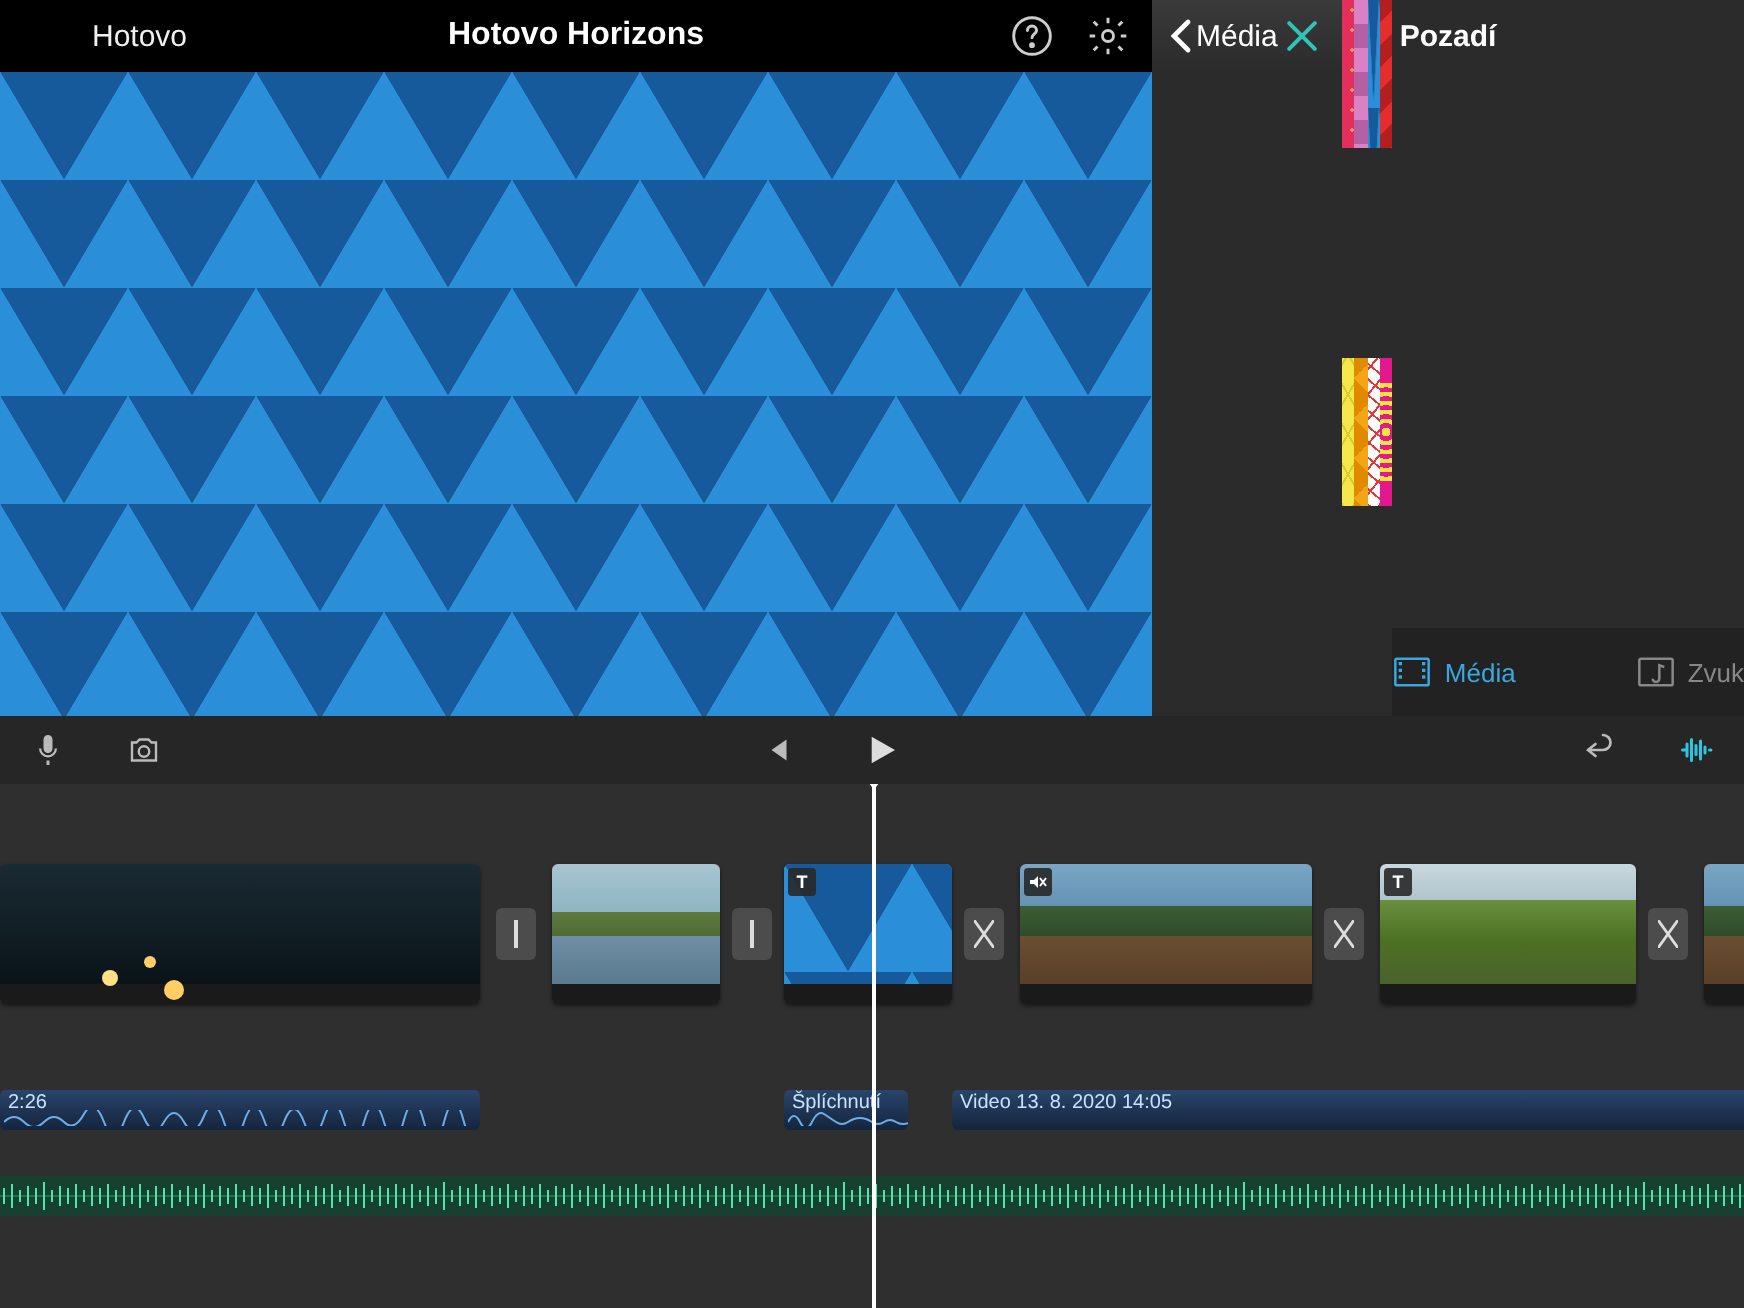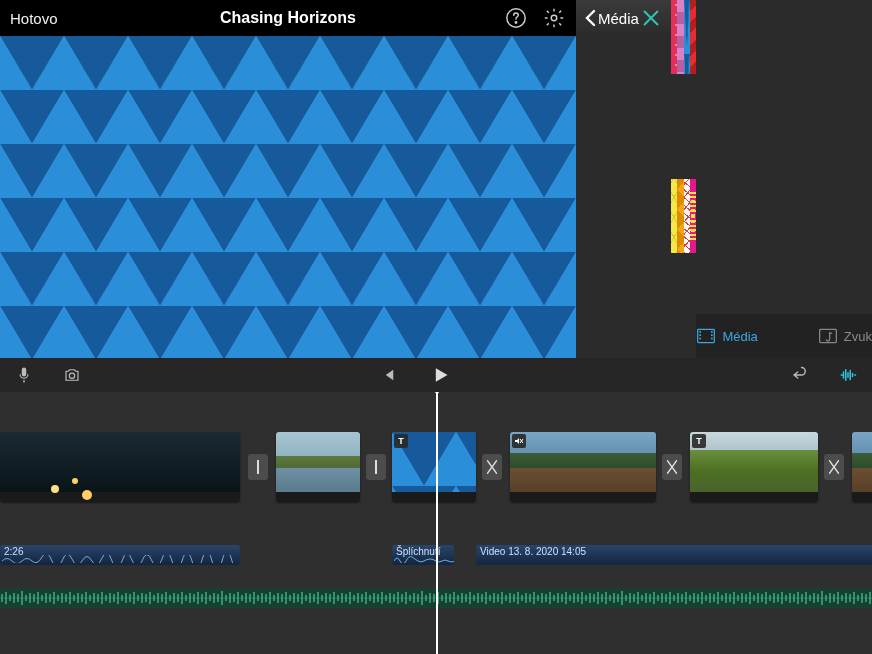--- a/index.html
+++ b/index.html
@@ -2,21 +2,21 @@
 <html><head>
 <meta charset="utf-8">
 <style>
 * { margin: 0; padding: 0; box-sizing: border-box; }
 body { width: 872px; height: 654px; background: #1a1a1a; font-family: -apple-system, Helvetica, Arial, sans-serif; overflow: hidden; position: relative; }
 
 
 .top-area { display: flex; height: 358px; }
 .preview-col { width: 576px; display: flex; flex-direction: column; background: #000; }
 .preview-header { height: 36px; display: flex; align-items: center; justify-content: space-between; padding: 0 10px; color: #fff; }
-.preview-header .left { font-size: 15px; color: #f0f0f0; }
+.preview-header .left { font-size: 15px; color: #f0f0f0; margin-left: 36px; }
 .preview-header .center { font-size: 16px; font-weight: 600; position: absolute; left: 0; width: 576px; text-align: center; pointer-events: none; }
 .preview-header .right { display: flex; gap: 14px; }
 .icon-btn { width: 24px; height: 24px; display: flex; align-items: center; justify-content: center; color: #ccc; cursor: pointer; }
 .icon-btn svg { width: 22px; height: 22px; }
 
 .preview-viewer { flex: 1; position: relative; background: #2a8fd8; overflow: hidden; }
 .triangles { position: absolute; inset: 0; }
 .preview-title-frame { position: absolute; top: 50%; left: 50%; transform: translate(-50%, -50%); border: 4px solid rgba(255,255,255,0.95); padding: 10px 24px; }
 .preview-title-text { font-family: Impact, 'Arial Black', sans-serif; font-size: 48px; letter-spacing: 3px; color: #fff; font-weight: 700; }
 
@@ -93,21 +93,21 @@
 .scene-vid { background: linear-gradient(#7aa5c5 0%, #6593b3 35%, #3d5d36 35%, #2d4c28 60%, #6a4f32 60%, #5a3f28 100%); }
 .scene-hills { background: linear-gradient(#c8d8de 0%, #b0c4cc 30%, #6a8f3d 30%, #4c7022 65%, #4a632e 100%); }
 </style>
 </head>
 <body>
 
 <div class="top-area">
   <div class="preview-col">
     <div class="preview-header">
       <div class="left">Hotovo</div>
-      <div class="center">Chasing Horizons</div>
+      <div class="center">Hotovo Horizons</div>
       <div class="right">
         <div class="icon-btn">
           <svg viewBox="0 0 24 24" fill="none" stroke="#ccc" stroke-width="1.6">
               <circle cx="12" cy="12" r="10"></circle>
               <path d="M9.5 9a2.5 2.5 0 015 0c0 1.5-2.5 2-2.5 4" stroke-linecap="round"></path>
               <circle cx="12" cy="17" r="0.8" fill="#ccc"></circle>
             </svg>
         </div>
         <div class="icon-btn">
           <svg viewBox="0 0 24 24" fill="none" stroke="#ccc" stroke-width="1.6">
@@ -133,20 +133,21 @@
   </div>
 
   <div class="side-panel">
     <div class="side-head">
       <div class="back">
         <svg width="12" height="18" viewBox="0 0 12 18">
             <path d="M10 2 L3 9 L10 16" stroke="#fff" stroke-width="2.4" fill="none" stroke-linecap="round"></path>
           </svg>
         <span>Média</span>
       </div>
+      <div class="title">Pozadí</div>
       <div class="icon-btn close">
         <svg viewBox="0 0 24 24" stroke="#2ec4b6" stroke-width="2.2" fill="none">
             <path d="M5 5 L19 19 M19 5 L5 19" stroke-linecap="round"></path>
           </svg>
       </div>
     </div>
 
     <div class="bg-grid">
       <div class="bg-tile g-orange"></div>
       <div class="bg-tile g-red"></div>

